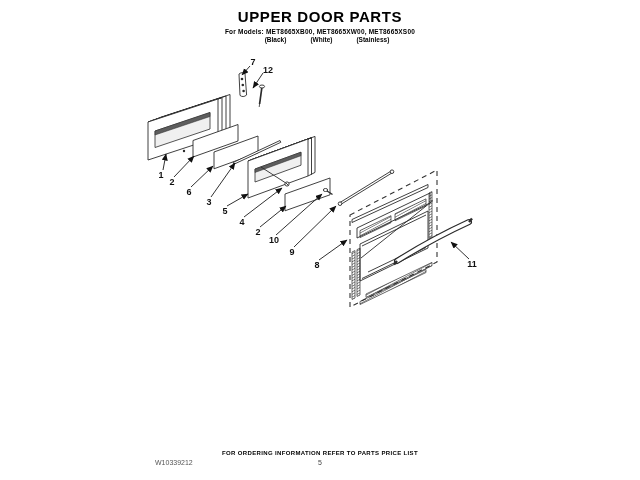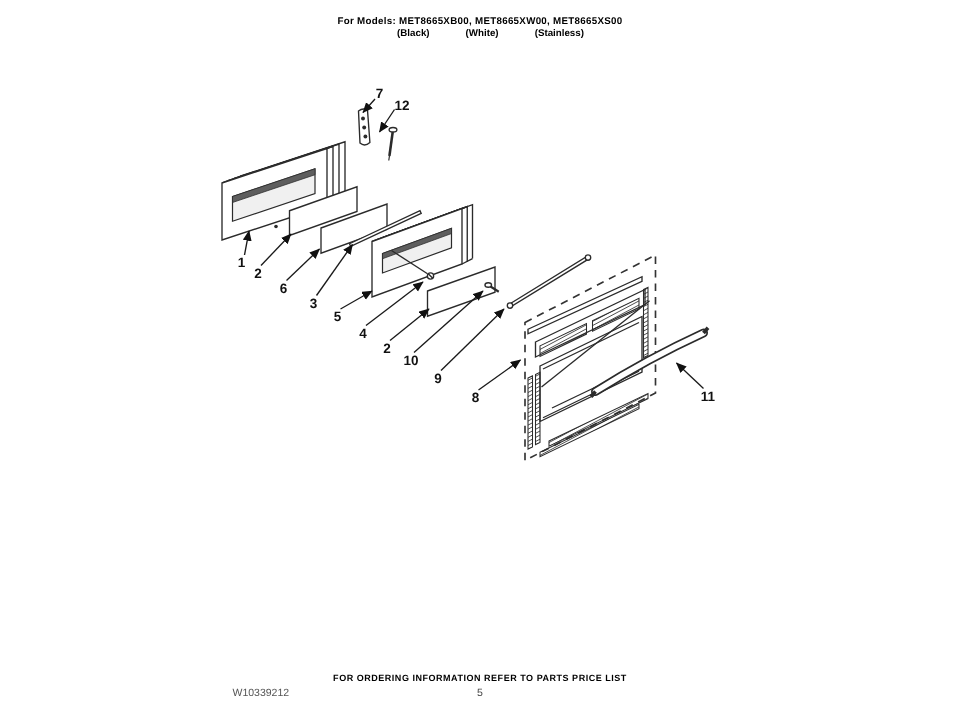--- a/index.html
+++ b/index.html
@@ -24,20 +24,21 @@
   .leader{stroke:#1a1a1a;stroke-width:.9;fill:none;}
   .callout{font-size:9px;font-weight:bold;fill:#111;text-anchor:middle;
            font-family:"Liberation Sans", sans-serif;}
 </style>
 </head>
 <body>
 
 <div class="page">
 
   <div class="hdr">
+    <h1 class="title">UPPER DOOR PARTS</h1>
     <div class="models">For Models: MET8665XB00, MET8665XW00, MET8665XS00</div>
     <div class="finishes">
       <span>(Black)</span>
       <span>(White)</span>
       <span>(Stainless)</span>
     </div>
   </div>
 
   <svg class="diagram-svg" width="640" height="480" viewBox="0 0 640 480">
     <defs>

